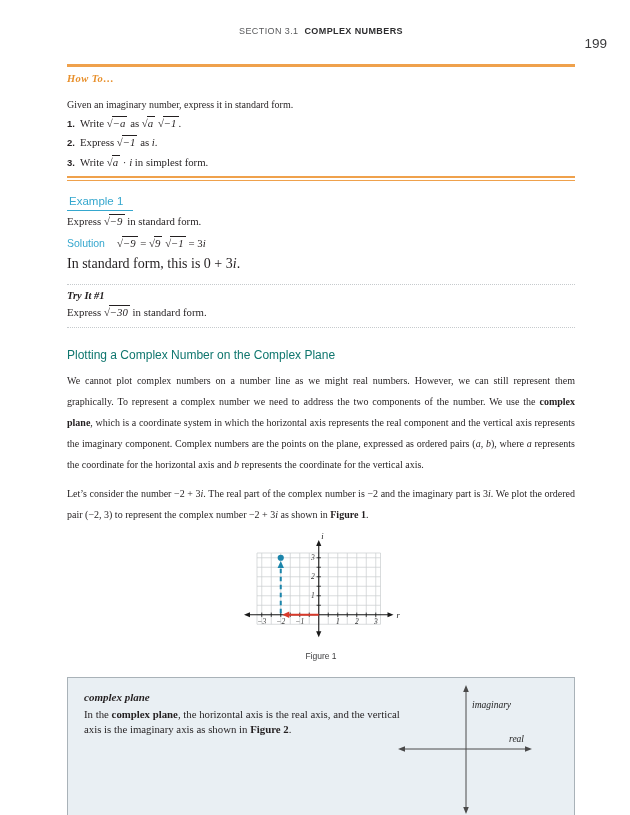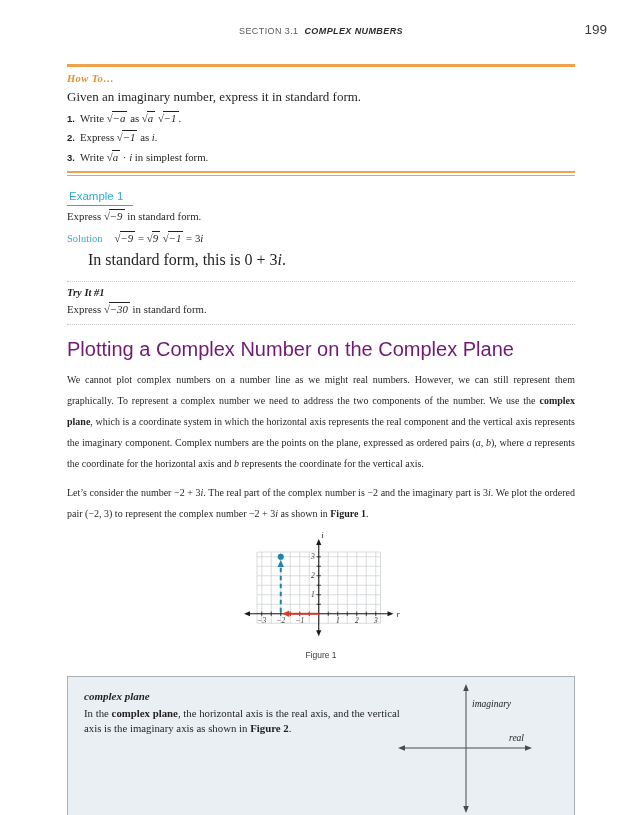--- a/index.html
+++ b/index.html
@@ -3,55 +3,55 @@
 <meta charset="utf-8">
 <style>
   html,body{margin:0;padding:0;background:#ffffff;}
   .page{position:relative;width:630px;height:815px;background:#ffffff;overflow:hidden;
         font-family:"Liberation Serif",serif;color:#231f20;}
   .content{position:absolute;left:67px;top:4px;width:508px;}
 
   
   .hdr-center{position:absolute;left:67px;top:26px;width:508px;text-align:center;
               font-family:"Liberation Sans",sans-serif;font-size:9px;letter-spacing:.4px;color:#58595b;}
-  .hdr-center b{color:#2c2c2e;font-weight:700;margin-left:6px;font-style:italic;}
-  .pagenum{position:absolute;right:23px;top:22px;font-family:"Liberation Sans",sans-serif;
+  .hdr-center b{color:#2c2c2e;font-weight:700;margin-left:6px;}
+  .pagenum{position:absolute;right:23px;top:36px;font-family:"Liberation Sans",sans-serif;
            font-size:13.5px;color:#3a3a3c;}
 
   
   .rule-top{margin-top:60px;border-top:3px solid #efa14c;}
   .rule-double{margin-top:8px;height:2px;border-top:2px solid #efa14c;border-bottom:1px solid #efa14c;}
   .rule-dotted{border-top:1.5px dotted #c6cacd;}
 
   
   .howto-label{margin-top:6px;font-style:italic;font-weight:700;font-size:10.5px;
                letter-spacing:.4px;color:#e8902c;}
-  .howto-intro{margin-top:5px;font-size:13px;}
+  .howto-intro{margin-top:15px;font-size:10px;}
   .step{margin-top:6px;font-size:10.8px;}
   .step .n{font-family:"Liberation Sans",sans-serif;font-weight:700;font-size:9.5px;margin-right:5px;}
 
   
   .example{margin-top:14px;}
   .ex-head{display:flex;align-items:baseline;}
   .ex-label{font-family:"Liberation Sans",sans-serif;font-size:11.5px;color:#35a7ce;
             border-bottom:1.5px solid #35a7ce;padding:0 10px 3px 2px;}
   .ex-title{font-family:"Liberation Sans",sans-serif;font-weight:700;font-size:9.8px;color:#222;margin-left:16px;}
   .ex-prompt{margin-top:3px;font-size:10.8px;}
   .ex-sol{margin-top:8px;font-size:10.8px;}
-  .sol-label{font-family:Liberation Serif, serif;font-size:10.5px;color:#35a7ce;margin-right:12px;text-align:right;}
-  .ex-conc{margin-top:7px;font-size:16px;margin-left:21px;}
+  .sol-label{font-family:Liberation Sans, sans-serif;font-size:10.5px;color:#35a7ce;margin-right:12px;text-align:right;}
+  .ex-conc{margin-top:7px;font-size:14px;}
 
   
   .tryit{margin-top:12px;}
   .tryit-inner{padding:5px 0 9px 0;}
   .tryit-label{font-style:italic;font-weight:700;font-size:10.5px;}
   .tryit-prompt{margin-top:4px;font-size:10.8px;}
 
   
-  .sec-heading{margin-top:13px;font-family:"Liberation Sans",sans-serif;font-size:20px;color:#701a75;}
+  .sec-heading{margin-top:20px;font-family:"Liberation Sans",sans-serif;font-size:12px;color:#0f766e;}
   .para{margin-top:8px;font-size:10px;line-height:21px;text-align:justify;}
 
   
   .rad{white-space:nowrap;}
   .rad .rs{display:inline-block;}
   .rad .rb{display:inline-block;border-top:1px solid currentColor;padding:0 2px 0 1px;margin-left:-1px;line-height:1.15;font-style:italic;}
   .rad .rb em{font-style:italic;}
 
   
   .fig1-wrap{margin-top:6px;text-align:center;}

